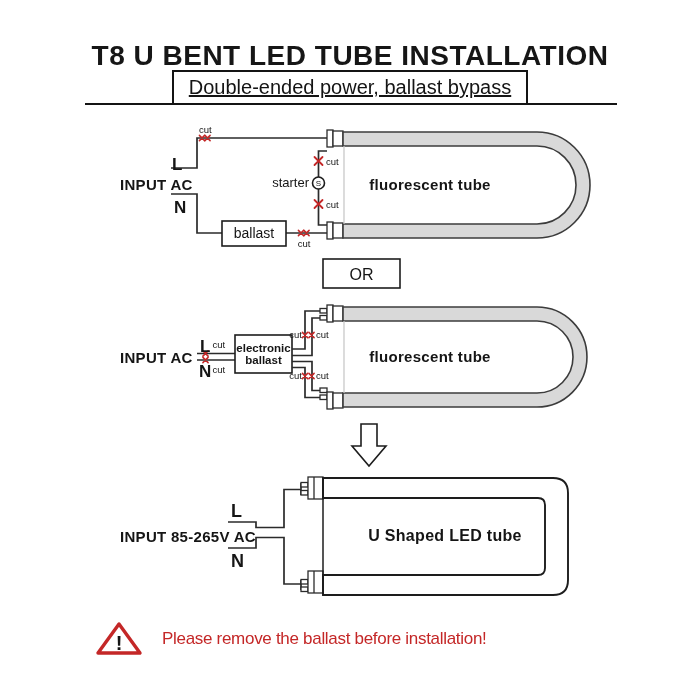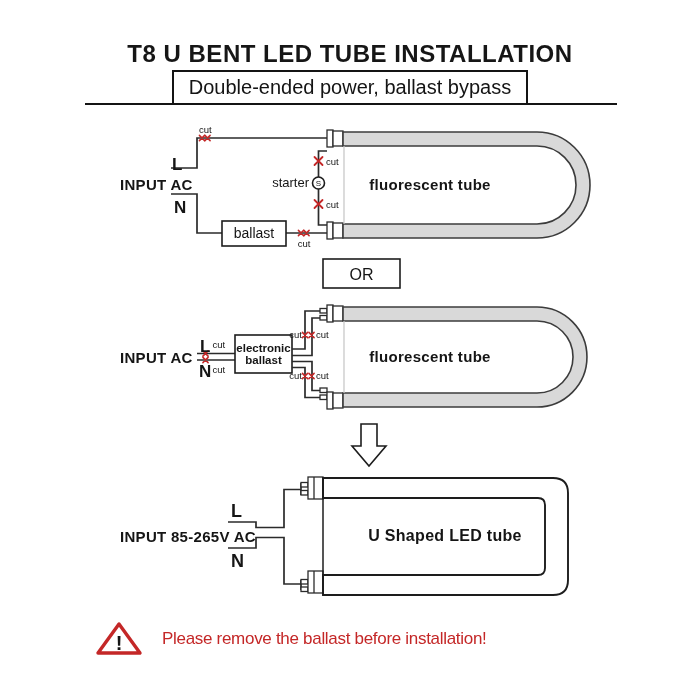--- a/index.html
+++ b/index.html
@@ -1,22 +1,22 @@
 <!DOCTYPE html>
 <html><head>
 <meta charset="utf-8">
 <style>
   html,body{margin:0;padding:0;background:#fff;}
   .page{position:relative;width:700px;height:700px;background:#fff;overflow:hidden;
         font-family:"Liberation Sans",sans-serif;}
   .title{position:absolute;top:40px;left:0;width:700px;text-align:center;
-         font-size:24px;font-weight:bold;letter-spacing:.5px;color:#161616;margin:0;}
+         font-size:28px;font-weight:bold;letter-spacing:.5px;color:#161616;margin:0;}
   .subtitle-box{position:absolute;top:70px;left:172px;width:352px;height:31px;
          border:2px solid #141414;display:flex;align-items:center;justify-content:center;
-         font-size:20px;color:#141414;}
+         font-size:20px;color:#141414;text-decoration:underline;}
   .header-rule{position:absolute;top:103px;left:85px;width:532px;height:2px;background:#141414;}
   svg.diagram{position:absolute;top:0;left:0;width:700px;height:700px;}
   svg text{font-family:"Liberation Sans",sans-serif;fill:#151515;}
   .wire{fill:none;stroke:#2b2b2b;stroke-width:1.7;}
   .box{fill:#fff;stroke:#1d1d1d;stroke-width:1.6;}
   .cap{fill:#fff;stroke:#2b2b2b;stroke-width:1.3;}
   .tube{fill:#d9d9d9;stroke:#3c3c3c;stroke-width:1.6;}
   .ledtube{fill:#fff;stroke:#1d1d1d;stroke-width:1.9;}
   .glass{stroke:#c4c4c4;stroke-width:1.2;}
   .xm{stroke:#c42727;stroke-width:1.8;fill:none;stroke-linecap:round;}

